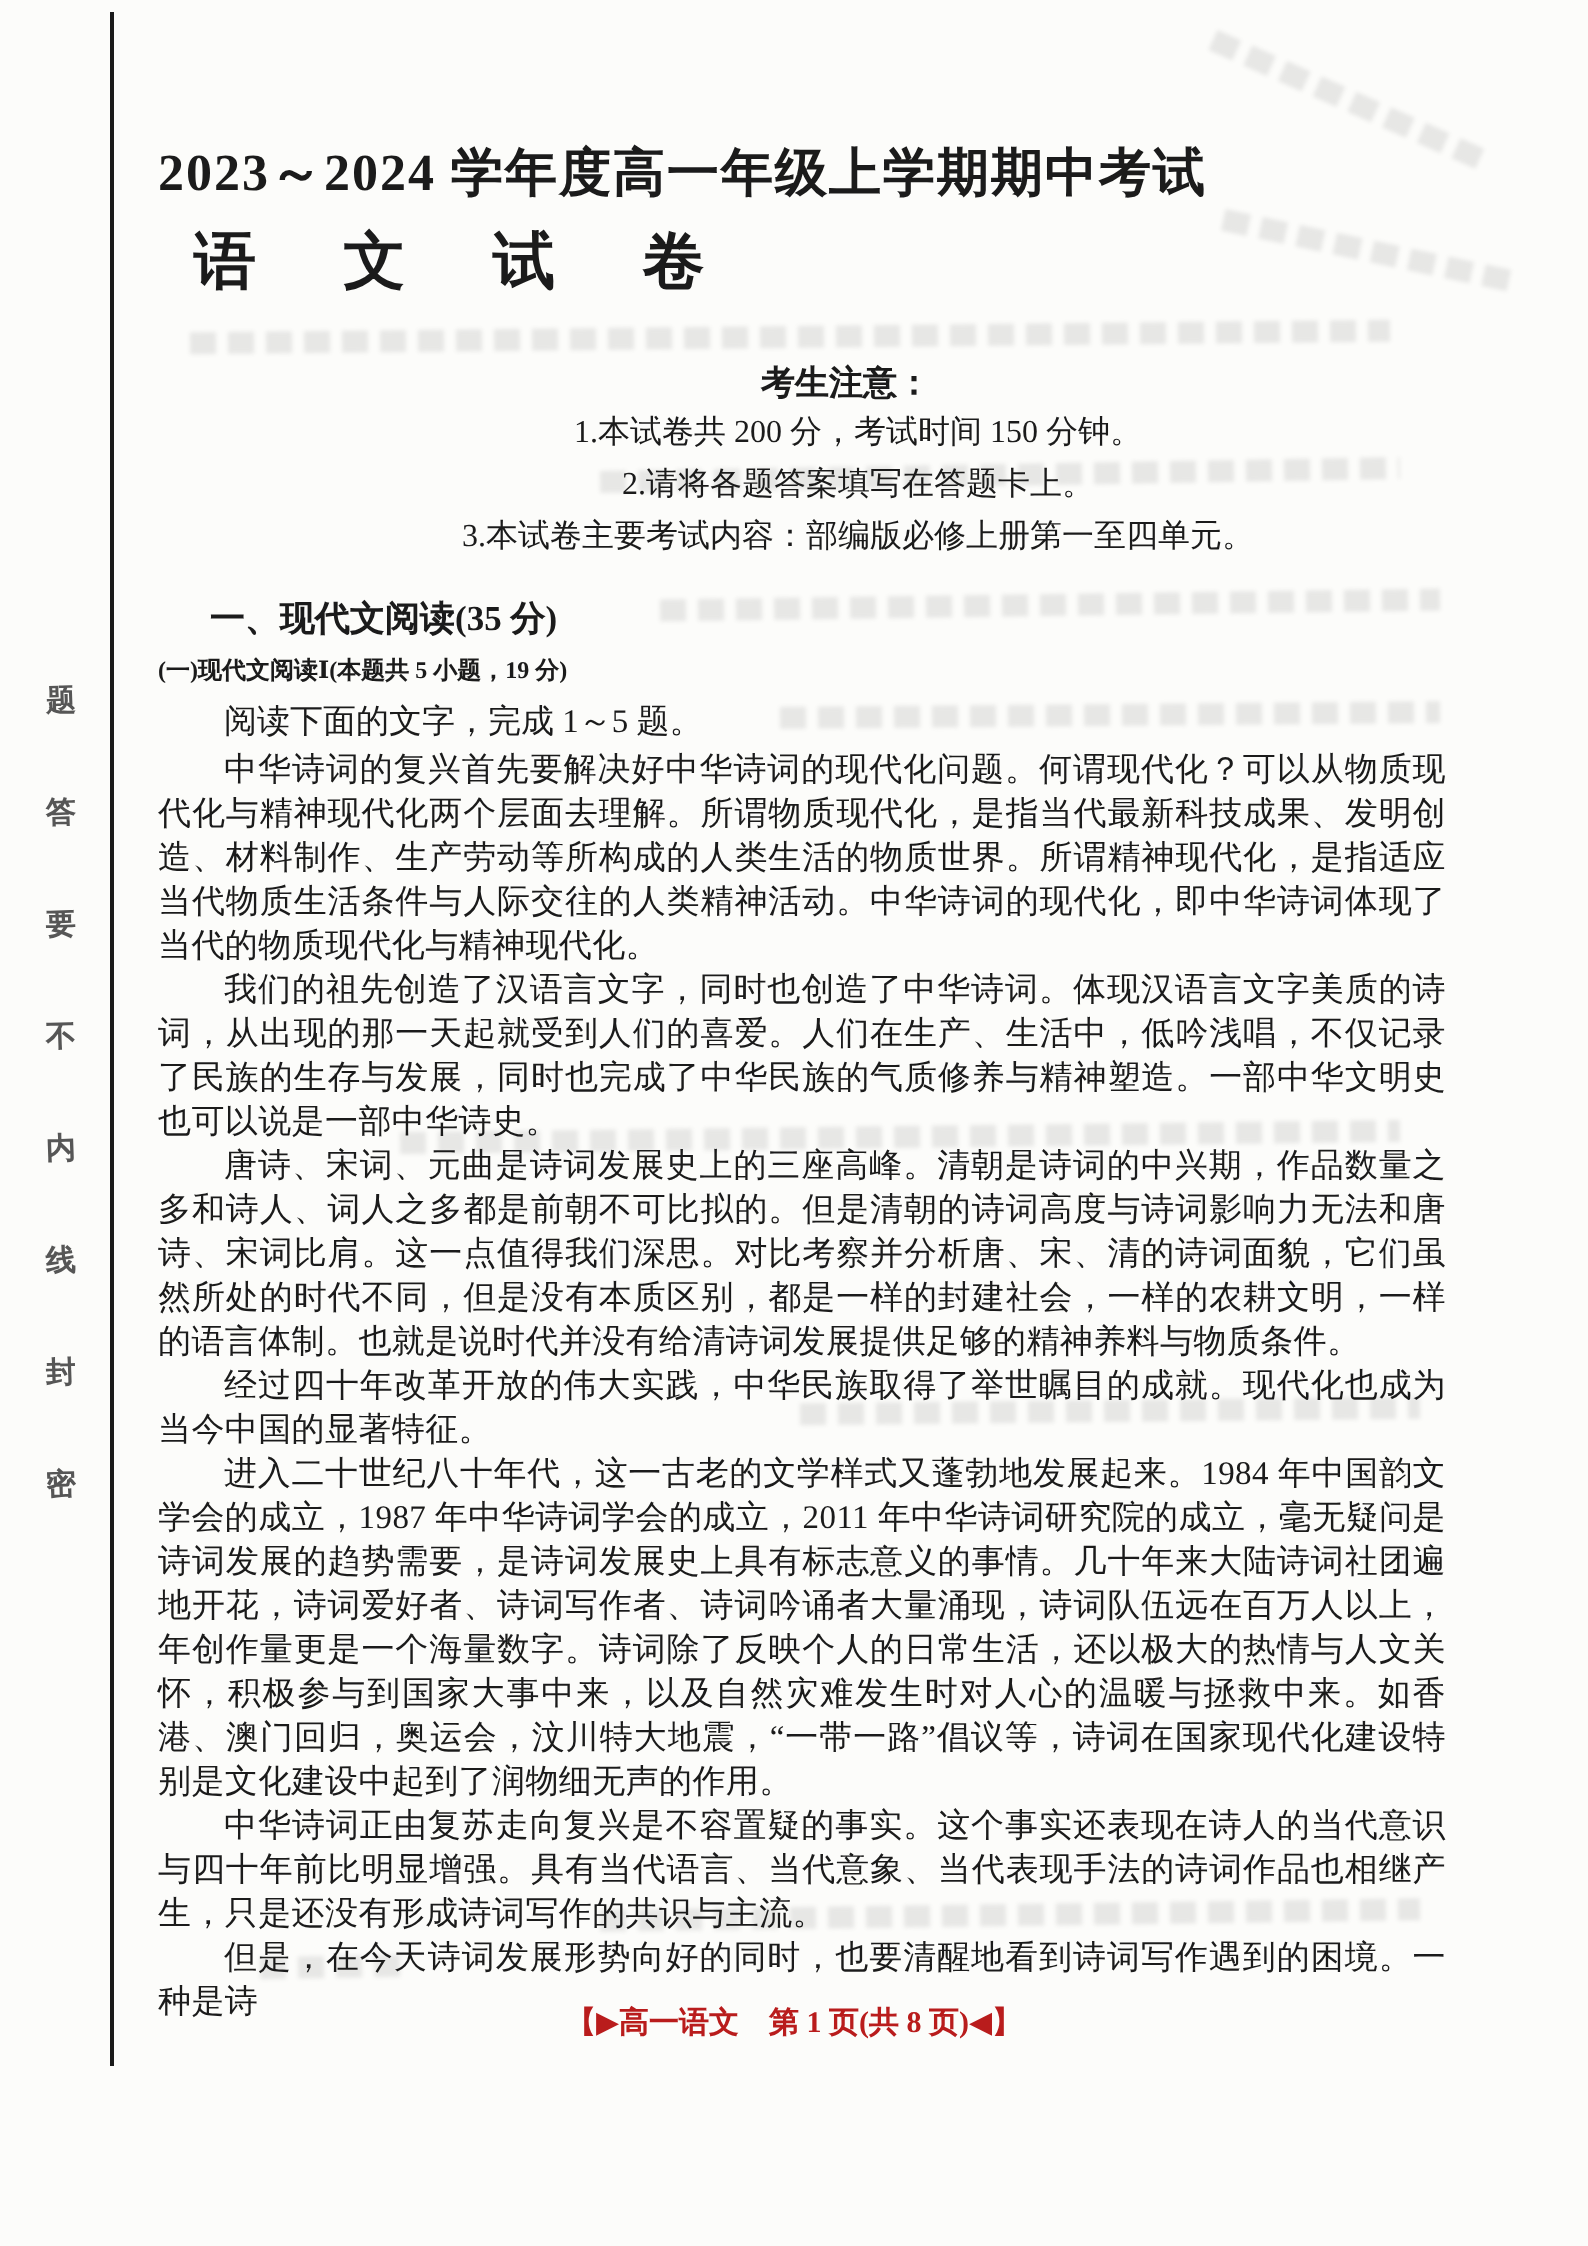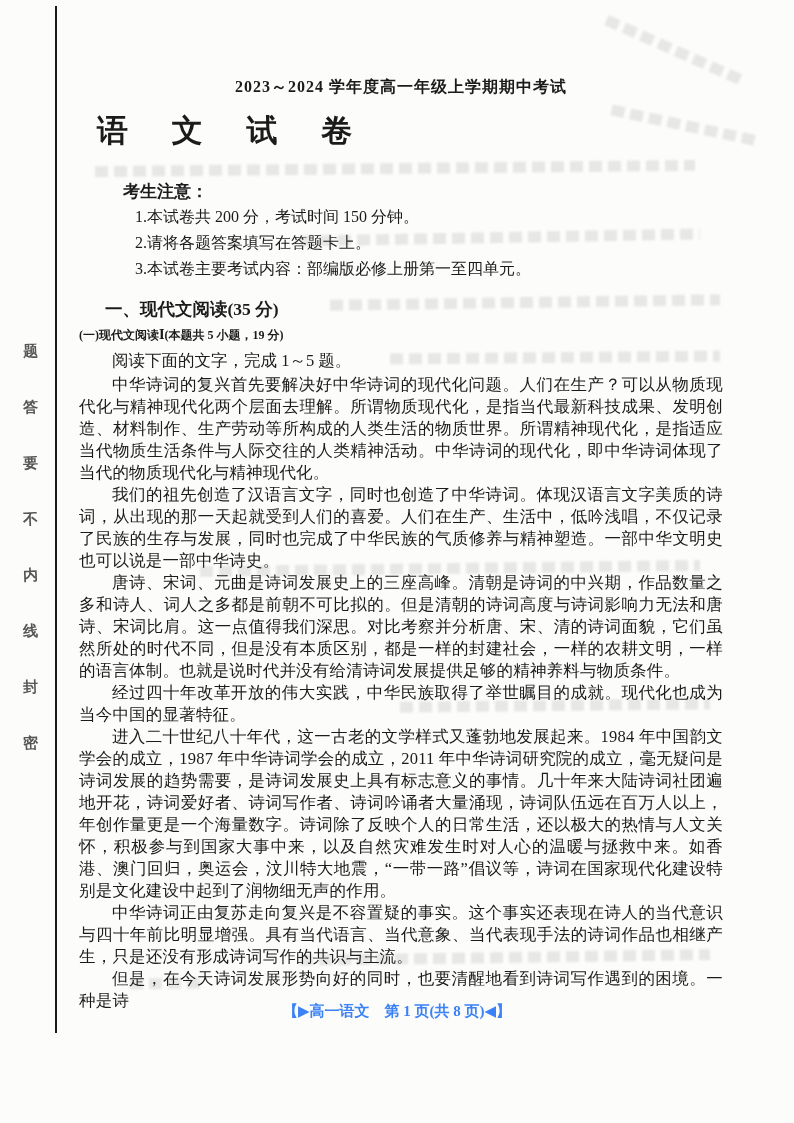--- a/index.html
+++ b/index.html
@@ -35,33 +35,33 @@
   .seal-text span { display:block; transform: rotate(-2deg); opacity:.85; }
 
   
   .content {
     position: absolute;
     left: 79px; top: 0;
     width: 644px;
   }
   .title1 {
     margin: 72px 0 0 0;
-    text-align: center;
-    font-size: 16px; font-weight: bold;
+    text-align: left;
+    font-size: 26px; font-weight: bold;
     line-height: 30px;
     letter-spacing: 1px;
   }
   .title2 {
     margin: 8px 0 0 0;
     font-size: 31px; font-weight: bold;
     line-height: 42px;
     letter-spacing: 18px;
     text-indent: 18px;
   }
-  .notice { margin-top: 28px; padding-left: 44px; }
+  .notice { margin-top: 28px; padding-left: 44px; text-align: center; }
   .notice-heading {
     font-size: 17px; font-weight: bold; line-height: 24px;
   }
   .notice-item {
     font-size: 16px; line-height: 26px;
     padding-left: 12px;
   }
   .section-heading {
     margin-top: 14px;
     font-size: 17.5px; font-weight: bold; line-height: 26px; margin-left: 26px;
@@ -82,21 +82,21 @@
     text-indent: 2em;
     letter-spacing: .2px;
   }
 
   .footer {
     position: absolute;
     left: 0; top: 1002px;
     width: 794px;
     text-align: center;
     font-size: 15px;
-    color: #3b82f6;
+    color: #b91c1c;
     font-weight: bold;
   }
 
   
   .smudge {
     position: absolute;
     height: 11px;
     opacity: .13;
     filter: blur(1.1px);
     background: repeating-linear-gradient(90deg, #5e5e5e 0 13px, transparent 13px 19px);
@@ -141,21 +141,21 @@
       <div class="notice-item">1.本试卷共 200 分，考试时间 150 分钟。</div>
       <div class="notice-item">2.请将各题答案填写在答题卡上。</div>
       <div class="notice-item">3.本试卷主要考试内容：部编版必修上册第一至四单元。</div>
     </div>
 
     <div class="section-heading">一、现代文阅读(35 分)</div>
     <div class="sub-heading">(一)现代文阅读Ⅰ(本题共 5 小题，19 分)</div>
     <div class="instruction">阅读下面的文字，完成 1～5 题。</div>
 
     <div class="passage">
-      <p>中华诗词的复兴首先要解决好中华诗词的现代化问题。人们在生产？可以从物质现代化与精神现代化两个层面去理解。所谓物质现代化，是指当代最新科技成果、发明创造、材料制作、生产劳动等所构成的人类生活的物质世界。所谓精神现代化，是指适应当代物质生活条件与人际交往的人类精神活动。中华诗词的现代化，即中华诗词体现了当代的物质现代化与精神现代化。</p>
+      <p>中华诗词的复兴首先要解决好中华诗词的现代化问题。何谓现代化？可以从物质现代化与精神现代化两个层面去理解。所谓物质现代化，是指当代最新科技成果、发明创造、材料制作、生产劳动等所构成的人类生活的物质世界。所谓精神现代化，是指适应当代物质生活条件与人际交往的人类精神活动。中华诗词的现代化，即中华诗词体现了当代的物质现代化与精神现代化。</p>
       <p>我们的祖先创造了汉语言文字，同时也创造了中华诗词。体现汉语言文字美质的诗词，从出现的那一天起就受到人们的喜爱。人们在生产、生活中，低吟浅唱，不仅记录了民族的生存与发展，同时也完成了中华民族的气质修养与精神塑造。一部中华文明史也可以说是一部中华诗史。</p>
       <p>唐诗、宋词、元曲是诗词发展史上的三座高峰。清朝是诗词的中兴期，作品数量之多和诗人、词人之多都是前朝不可比拟的。但是清朝的诗词高度与诗词影响力无法和唐诗、宋词比肩。这一点值得我们深思。对比考察并分析唐、宋、清的诗词面貌，它们虽然所处的时代不同，但是没有本质区别，都是一样的封建社会，一样的农耕文明，一样的语言体制。也就是说时代并没有给清诗词发展提供足够的精神养料与物质条件。</p>
       <p>经过四十年改革开放的伟大实践，中华民族取得了举世瞩目的成就。现代化也成为当今中国的显著特征。</p>
       <p>进入二十世纪八十年代，这一古老的文学样式又蓬勃地发展起来。1984 年中国韵文学会的成立，1987 年中华诗词学会的成立，2011 年中华诗词研究院的成立，毫无疑问是诗词发展的趋势需要，是诗词发展史上具有标志意义的事情。几十年来大陆诗词社团遍地开花，诗词爱好者、诗词写作者、诗词吟诵者大量涌现，诗词队伍远在百万人以上，年创作量更是一个海量数字。诗词除了反映个人的日常生活，还以极大的热情与人文关怀，积极参与到国家大事中来，以及自然灾难发生时对人心的温暖与拯救中来。如香港、澳门回归，奥运会，汶川特大地震，“一带一路”倡议等，诗词在国家现代化建设特别是文化建设中起到了润物细无声的作用。</p>
       <p>中华诗词正由复苏走向复兴是不容置疑的事实。这个事实还表现在诗人的当代意识与四十年前比明显增强。具有当代语言、当代意象、当代表现手法的诗词作品也相继产生，只是还没有形成诗词写作的共识与主流。</p>
       <p>但是，在今天诗词发展形势向好的同时，也要清醒地看到诗词写作遇到的困境。一种是诗</p>
     </div>
 
   </div>
 

